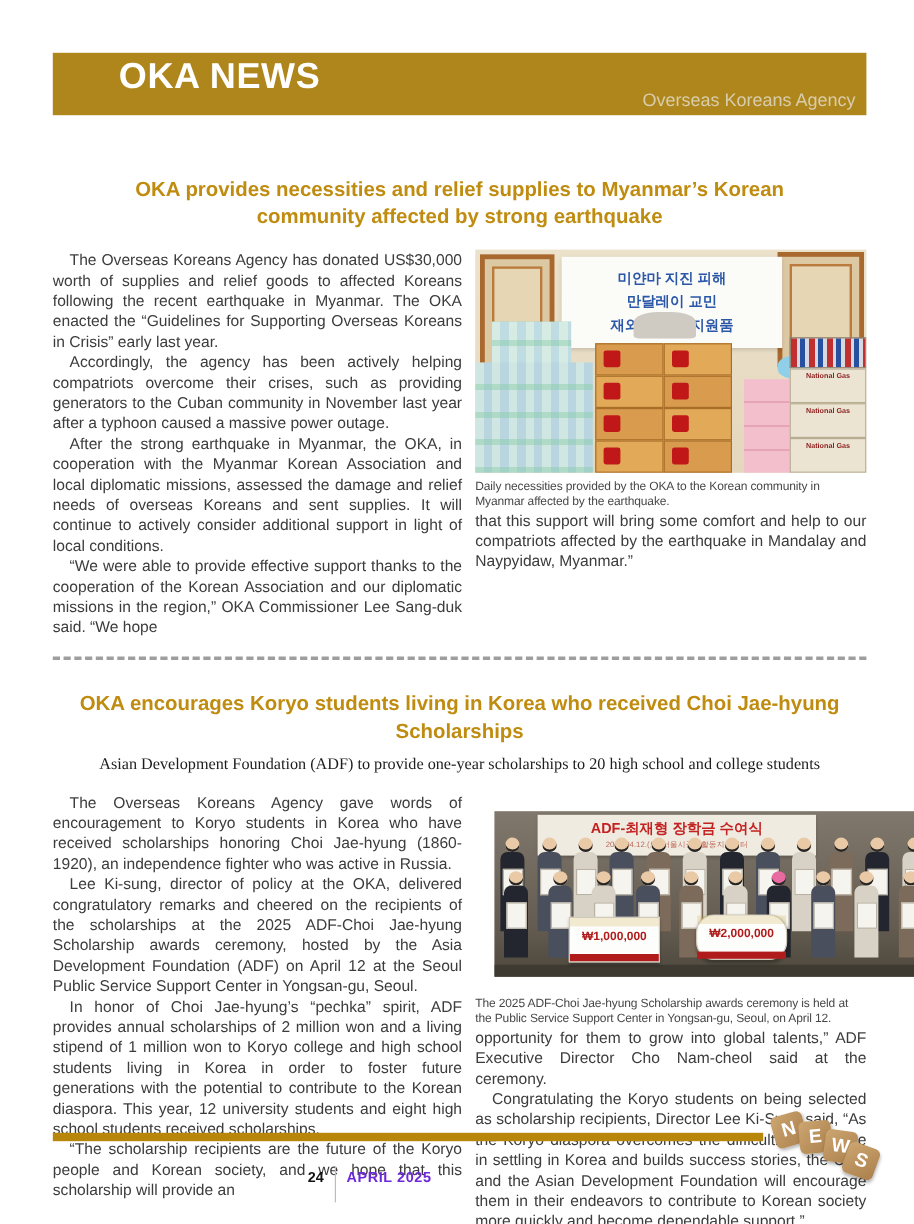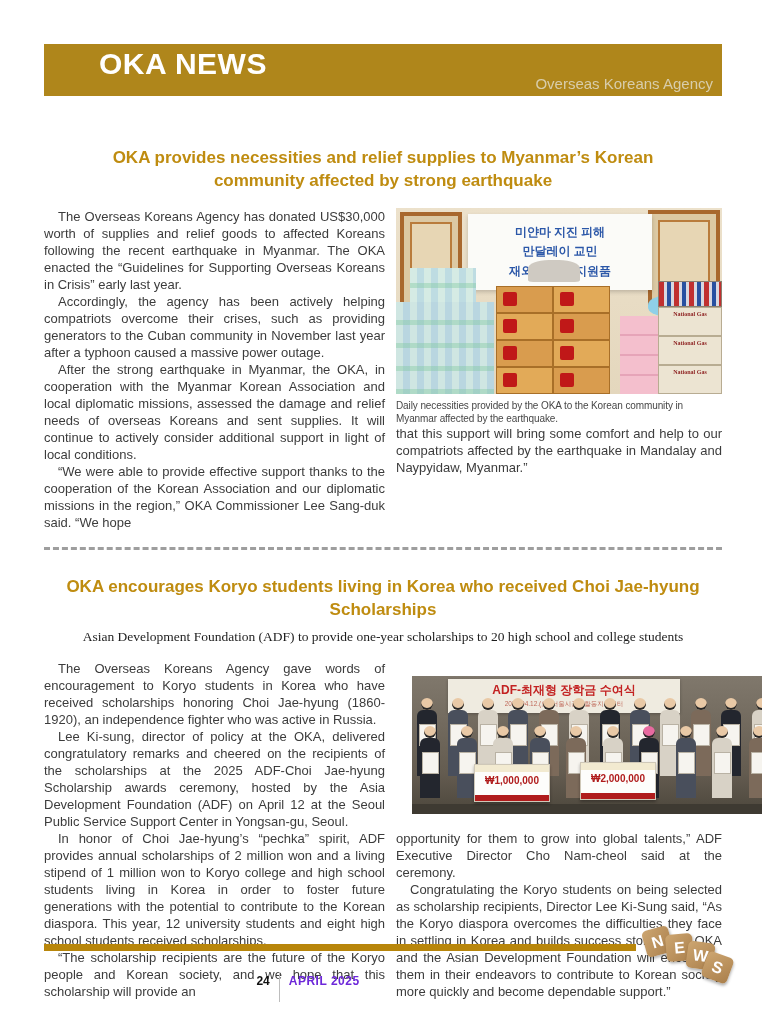--- a/index.html
+++ b/index.html
@@ -24,21 +24,21 @@
   .col-l{width:341px;flex:none;}
   .col-r{width:326px;flex:none;}
   p.body{margin:0;font-size:13px;line-height:17px;text-align:justify;color:#3c3c3c;text-indent:14px;}
   p.body.noindent{text-indent:0;}
   p.caption{margin:5px 0 0;font-size:10px;line-height:13px;color:#474747;text-align:left;letter-spacing:-0.1px;}
   .cont{margin-top:14px;}
 
   .dashed-divider{margin-top:16px;border-top:3px dashed #9e9e9e;height:0;}
 
   
-  .photo1{position:relative;width:326px;height:186px;margin:0;background:linear-gradient(#ece1cb,#e4d7bd);overflow:hidden;font-family:Liberation Serif, serif;}
+  .photo1{position:relative;width:326px;height:186px;margin:0;background:linear-gradient(#ece1cb,#e4d7bd);overflow:hidden;}
   .door{position:absolute;background:#dcc9a4;border:4px solid #a8682e;box-sizing:border-box;}
   .door.left{left:4px;top:4px;width:62px;height:118px;}
   .door.right{right:2px;top:2px;width:72px;height:96px;}
   .door .pane{position:absolute;inset:6px;border:2px solid #b97c3c;background:#e7d6b4;}
   .p1-banner{position:absolute;left:72px;top:6px;width:184px;height:76px;background:#fbfbf8;
              box-shadow:0 2px 4px rgba(0,0,0,.18);display:flex;flex-direction:column;justify-content:center;
              text-align:center;color:#2b57a8;font-weight:bold;font-size:12px;line-height:1.6;}
   .water{position:absolute;left:0;bottom:0;width:98px;height:92px;
          background:repeating-linear-gradient(90deg,#cfe6e2 0 7px,#b9d6e0 7px 14px);}
   .water::before{content:"";position:absolute;left:0;top:0;width:100%;height:100%;
@@ -77,21 +77,21 @@
   .row .pp:nth-child(3n){background:#d8d2c6;}
   .row .pp:nth-child(5n){background:#7c6a5a;}
   .row.front .pp{height:60px;}
   .row.front .pp:nth-child(7)::before{background:#e86aa0;}
   .bigsign{position:absolute;width:74px;height:36px;background:#fdfdfb;border:1px solid #cfc8b8;
            box-shadow:0 2px 3px rgba(0,0,0,.3);text-align:center;z-index:3;}
   .bigsign .amt{display:block;margin-top:10px;color:#b01c1c;font-weight:bold;font-size:10px;}
   .bigsign::before{content:"";position:absolute;left:0;top:0;width:100%;height:7px;background:#c8a22a33;}
   .bigsign::after{content:"";position:absolute;left:0;bottom:0;width:100%;height:6px;background:#b01c1c;}
   .sign1{left:62px;top:88px;}
-  .sign2{left:168px;top:86px;}
+  .sign2{left:168px;top:86px;border-radius:15px;}
   .p2-floor{position:absolute;left:0;bottom:0;width:100%;height:10px;background:#3e3a32;}
 
   
   .gold-bar{position:absolute;left:44px;top:944px;width:592px;height:7px;background:#b8860b;}
   .news-icon{position:absolute;left:642px;top:920px;width:84px;height:72px;}
   .blk{position:absolute;width:27px;height:27px;border-radius:5px;
        background:linear-gradient(135deg,#cda671,#aa7f4b);box-shadow:1px 2px 3px rgba(0,0,0,.3);
        color:#fff;font-weight:bold;font-size:16px;text-align:center;line-height:27px;}
   .blk.b1{left:2px;top:8px;transform:rotate(-16deg);}
   .blk.b2{left:24px;top:14px;transform:rotate(-5deg);}
@@ -207,20 +207,21 @@
               <i class="pp"></i>
           </div>
           <div class="bigsign sign1">
             <span class="amt">₩1,000,000</span>
           </div>
           <div class="bigsign sign2">
             <span class="amt">₩2,000,000</span>
           </div>
           <div class="p2-floor"></div>
         </figure>
+        <p class="caption">The 2025 ADF-Choi Jae-hyung Scholarship awards ceremony is held at the Public Service Support Center in Yongsan-gu, Seoul, on April 12.</p>
         <p class="body noindent cont">opportunity for them to grow into global talents,” ADF Executive Director Cho Nam-cheol said at the ceremony.</p>
         <p class="body">Congratulating the Koryo students on being selected as scholarship recipients, Director Lee Ki-Sung said, “As the Koryo diaspora overcomes the difficulties they face in settling in Korea and builds success stories, the OKA and the Asian Development Foundation will encourage them in their endeavors to contribute to Korean society more quickly and become dependable support.”</p>
       </div>
     </div>
 
   </div>
 
   <div class="gold-bar"></div>
   <div class="news-icon">
     <span class="blk b1">N</span>

